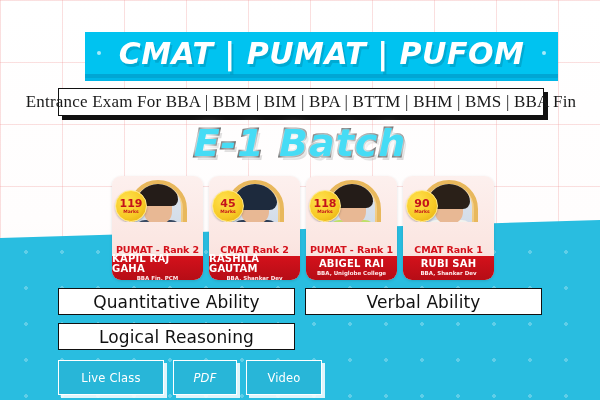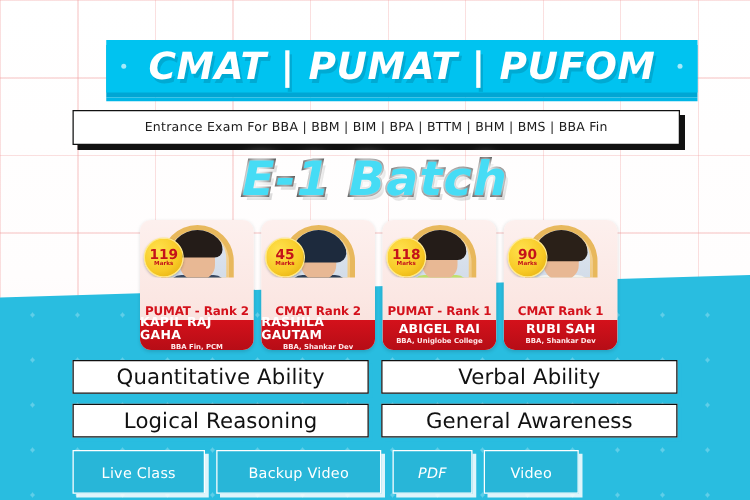--- a/index.html
+++ b/index.html
@@ -49,21 +49,21 @@
     background:rgba(255,255,255,.65);transform:translateY(-50%);}
   .dot-l{left:12px;} .dot-r{right:12px;}
 
   
   .subtitle-box{
     position:absolute;left:58px;top:88px;width:484px;height:26px;
     background:#ffffff;border:1px solid #111;
     display:flex;align-items:center;justify-content:center;
     box-shadow:4px 4px 0 0 #111;
   }
-  .subtitle-text{font-size:10px;color:#1a1a1a;letter-spacing:.2px;white-space:nowrap;}
+  .subtitle-text{font-size:17px;color:#1a1a1a;letter-spacing:.2px;white-space:nowrap;font-family:Liberation Serif, serif;}
 
   
   .batch-head{
     position:absolute;left:0;right:0;top:121px;text-align:center;
     font-family:"DejaVu Sans", sans-serif;
     font-size:38px;font-weight:bold;font-style:italic;letter-spacing:1px;
     color:#46dcf5;
     -webkit-text-stroke:3px #111;
     paint-order:stroke fill;
     text-shadow:
@@ -274,32 +274,26 @@
   <div class="subjects">
     <div class="subject">
       <span>Quantitative Ability</span>
     </div>
     <div class="subject">
       <span>Verbal Ability</span>
     </div>
     <div class="subject">
       <span>Logical Reasoning</span>
     </div>
-    <div class="subject">
-      <span>General Awareness</span>
-    </div>
   </div>
 
   <div class="actions">
     <div class="action a0">
       <span>Live Class</span>
     </div>
-    <div class="action a1">
-      <span>Backup Video</span>
-    </div>
     <div class="action a2">
       <span>PDF</span>
     </div>
     <div class="action a4">
       <span>Video</span>
     </div>
   </div>
 
 </div>
 

